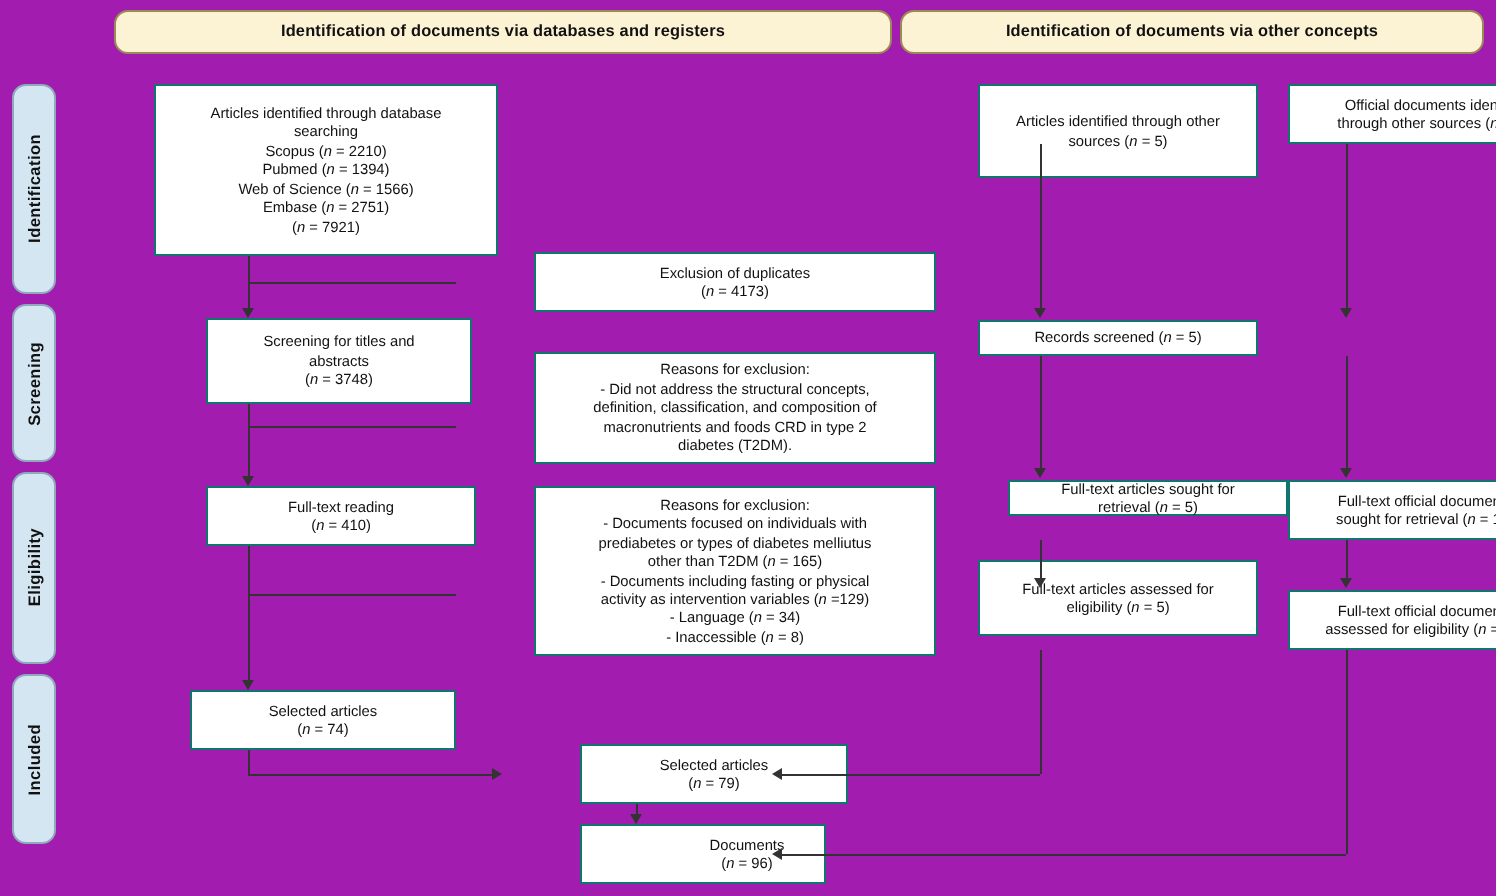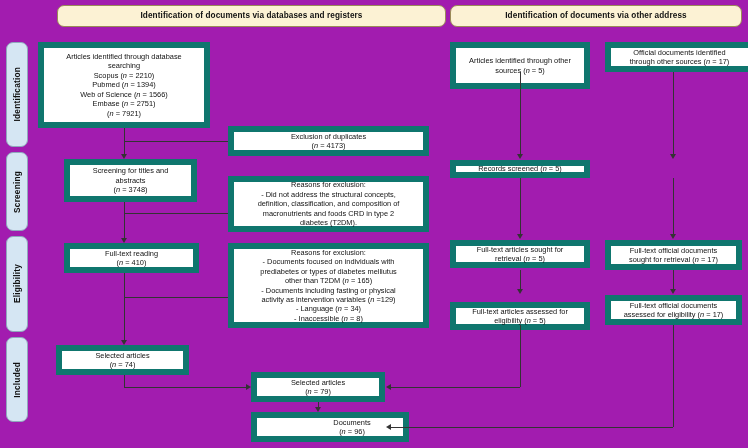--- a/index.html
+++ b/index.html
@@ -56,29 +56,30 @@
     font-weight: bold;
     letter-spacing: 0.2px;
     color: #111;
     white-space: nowrap;
   }
 
   
   .box {
     position: absolute;
     background: #ffffff;
-    border: 6px solid #0f766e;
+    border: 1px solid #0f766e;
     display: flex;
     align-items: center;
     justify-content: flex-end;
     text-align: center;
     padding: 2px 4px;
     font-size: 7.4px;
     line-height: 1.28;
     color: #111;
+    margin-left: 39px;
   }
   .box .txt { width: 100%; white-space: pre-line; }
 
   
   .ln {
     position: absolute;
     background: #333333;
   }
   .ln.h { height: 1px; }
   .ln.v { width: 1px; }
@@ -107,21 +108,21 @@
 </style>
 </head>
 <body>
 
 <div id="diagram">
 
   <div class="banner" style="left:57px; top:5px; width:389px; height:22px;">
     <span>Identification of documents via databases and registers</span>
   </div>
   <div class="banner" style="left:450px; top:5px; width:292px; height:22px;">
-    <span>Identification of documents via other address</span>
+    <span>Identification of documents via other concepts</span>
   </div>
 
   <div class="stage" style="left:6px; top:42px; width:22px; height:105px;">
     <span>Identification</span>
   </div>
   <div class="stage" style="left:6px; top:152px; width:22px; height:79px;">
     <span>Screening</span>
   </div>
   <div class="stage" style="left:6px; top:236px; width:22px; height:96px;">
     <span>Eligibility</span>
@@ -161,41 +162,41 @@
   <div class="box" style="left:56px; top:345px; width:133px; height:30px;">
     <span class="txt">Selected articles<br>(<em>n</em> = 74)</span>
   </div>
 
   <div class="box" style="left:450px; top:42px; width:140px; height:47px;">
     <span class="txt">Articles identified through other<br>sources (<em>n</em> = 5)</span>
   </div>
   <div class="box" style="left:450px; top:160px; width:140px; height:18px;">
     <span class="txt">Records screened (<em>n</em> = 5)</span>
   </div>
-  <div class="box" style="left:450px; top:240px; width:140px; height:28px;">
+  <div class="box" style="left:465px; top:240px; width:140px; height:18px;">
     <span class="txt">Full-text articles sought for<br>retrieval (<em>n</em> = 5)</span>
   </div>
-  <div class="box" style="left:450px; top:302px; width:140px; height:28px;">
+  <div class="box" style="left:450px; top:280px; width:140px; height:38px;">
     <span class="txt">Full-text articles assessed for<br>eligibility (<em>n</em> = 5)</span>
   </div>
 
   <div class="box" style="left:605px; top:42px; width:149px; height:30px;">
     <span class="txt">Official documents identified<br>through other sources (<em>n</em> = 17)</span>
   </div>
   <div class="box" style="left:605px; top:240px; width:137px; height:30px;">
     <span class="txt">Full-text official documents<br>sought for retrieval (<em>n</em> = 17)</span>
   </div>
   <div class="box" style="left:605px; top:295px; width:137px; height:30px;">
     <span class="txt">Full-text official documents<br>assessed for eligibility (<em>n</em> = 17)</span>
   </div>
 
   <div class="box" style="left:251px; top:372px; width:134px; height:30px;">
     <span class="txt">Selected articles<br>(<em>n</em> = 79)</span>
   </div>
-  <div class="box" style="left:251px; top:412px; width:158px; height:30px;padding-left:48px;">
+  <div class="box" style="left:251px; top:412px; width:123px; height:30px;padding-left:48px;">
     <span class="txt">Documents<br>(<em>n</em> = 96)</span>
   </div>
 
   <div class="ln v" style="left:124px; top:128px; height:26px;"></div>
   <div class="arrow down" style="left:120.8px; top:154px;"></div>
 
   <div class="ln h" style="left:124px; top:141px; width:104px;"></div>
 
   <div class="ln v" style="left:124px; top:202px; height:36px;"></div>
   <div class="arrow down" style="left:120.8px; top:238px;"></div>

